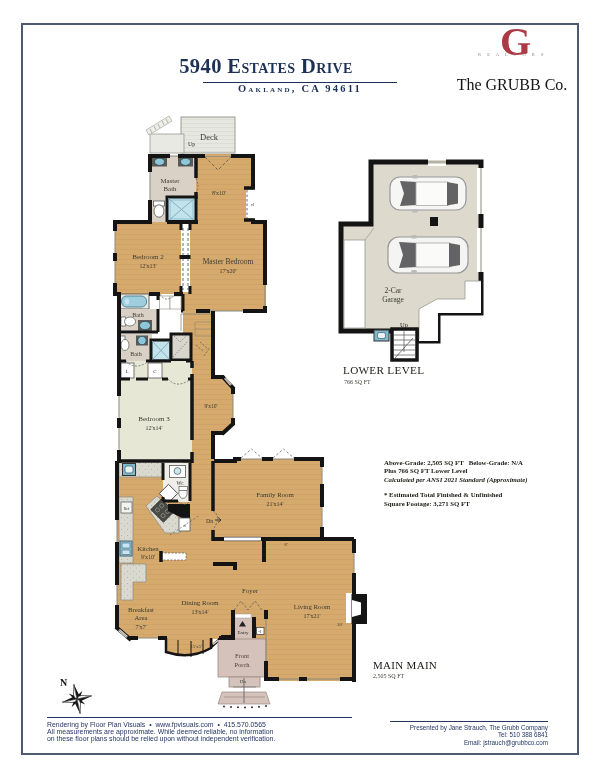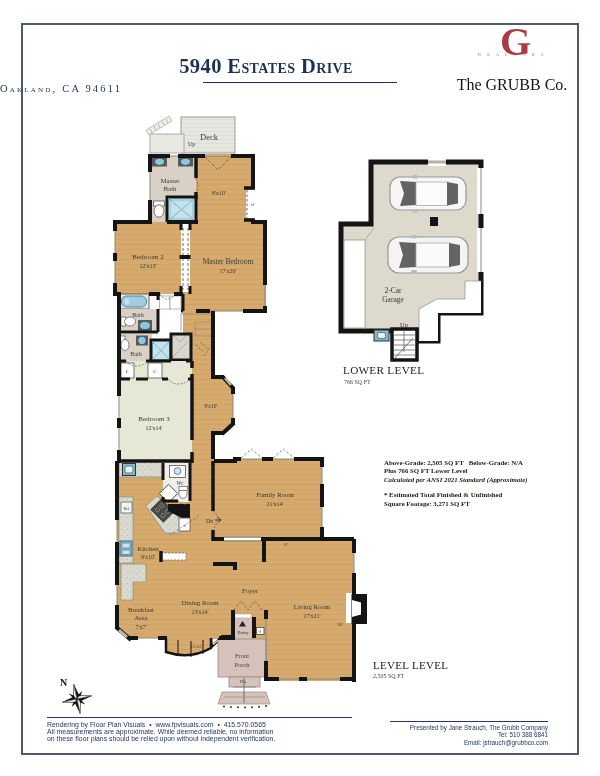--- a/index.html
+++ b/index.html
@@ -1,21 +1,21 @@
 <!DOCTYPE html>
 <html><head>
 <meta charset="utf-8">
 <style>
   html,body{margin:0;padding:0;width:600px;height:776px;background:#ffffff;overflow:hidden;}
   body{font-family:"Liberation Serif",serif;position:relative;}
   .abs{position:absolute;}
   #frame{left:21px;top:23px;width:554px;height:728px;border:2px solid #4e5b6e;}
   #title{left:0;top:55px;width:532px;text-align:center;color:#1d3156;font-size:20.5px;font-weight:bold;font-variant:small-caps;letter-spacing:.4px;}
   #titleline{left:203px;top:82px;width:194px;height:1px;background:#1d3156;}
-  #subtitle{left:0;top:83px;width:600px;text-align:left;color:#1d3156;font-size:10.5px;font-weight:normal;font-variant:small-caps;letter-spacing:2.2px;}
+  #subtitle{left:0;top:83px;width:600px;text-align:center;color:#1d3156;font-size:10.5px;font-weight:bold;font-variant:small-caps;letter-spacing:2.2px;}
   #logoG{left:500px;top:23px;width:40px;font-size:40px;color:#ab3a45;font-weight:bold;line-height:38px;}
   #logotext{left:442px;top:36px;width:140px;font-size:16px;color:#151515;text-align:center;margin-top:40px;}
   #logosub{left:442px;top:52px;width:140px;font-size:4.5px;color:#888;letter-spacing:2.5px;text-align:center;}
   .lvl{color:#1a1a14;}
   #lowerlabel{left:343px;top:364px;font-size:11.2px;letter-spacing:.3px;}
   #lowersub{left:344px;top:379px;font-size:6px;color:#44443c;}
   #mainlabel{left:373px;top:659px;font-size:11px;letter-spacing:.3px;}
   #mainsub{left:373px;top:673px;font-size:6px;color:#44443c;}
   #est{left:384px;top:456px;width:190px;color:#22221c;}
   #est .b1{font-size:11px;line-height:12.6px;font-weight:bold;}
@@ -41,21 +41,21 @@
 <div class="abs" id="logoG">G</div>
 
 <div class="abs" id="logotext">The GRUBB Co.</div>
 
 <div class="abs" id="logosub">R E A L T O R S</div>
 
 <div class="abs lvl" id="lowerlabel">LOWER LEVEL</div>
 
 <div class="abs" id="lowersub">766 SQ FT</div>
 
-<div class="abs lvl" id="mainlabel">LEVEL LEVEL</div>
+<div class="abs lvl" id="mainlabel">MAIN MAIN</div>
 
 <div class="abs" id="mainsub">2,505 SQ FT</div>
 
 <div class="abs" id="est">
   <div class="s">Above-Grade: 2,505 SQ FT&nbsp;&nbsp;&nbsp;Below-Grade: N/A<br>Plus 766 SQ FT Lower Level</div>
   <div class="si">Calculated per ANSI 2021 Standard (Approximate)</div>
   <div class="s2">* Estimated Total Finished &amp; Unfinished<br>Square Footage: 3,271 SQ FT</div>
 </div>
 
 <div class="abs" id="sepL"></div>

